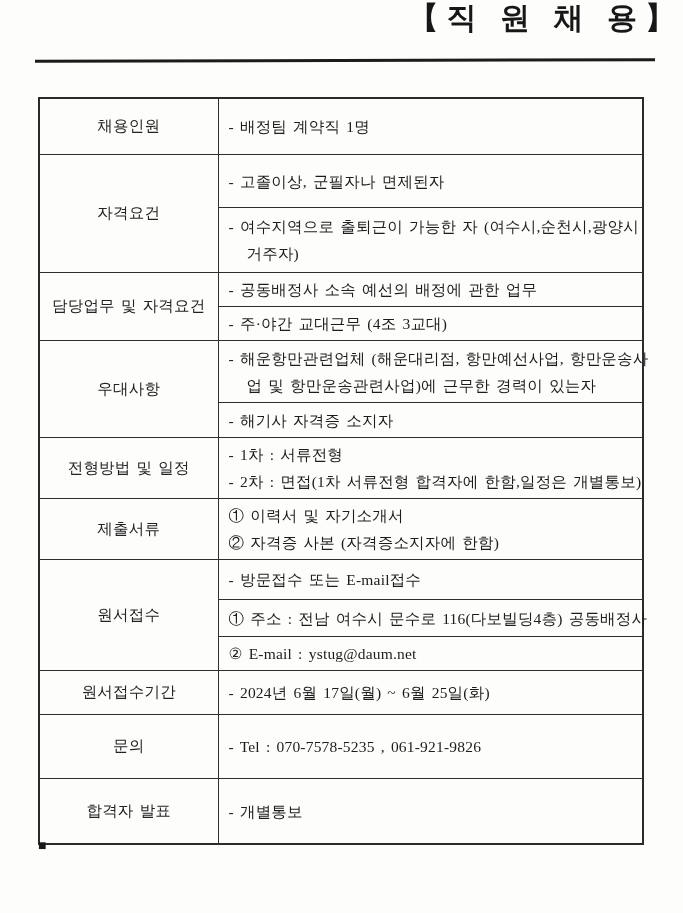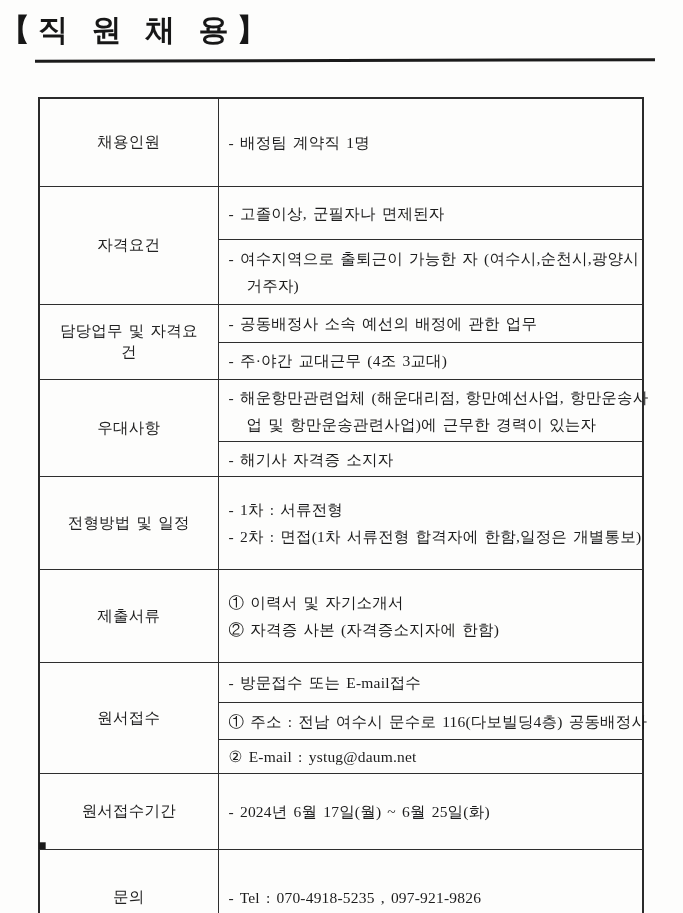--- a/index.html
+++ b/index.html
@@ -8,22 +8,22 @@
     position: relative;
     width: 683px;
     height: 913px;
     background: #fdfdfc;
     font-family: "Liberation Serif", "DejaVu Serif", serif;
     color: #1c1c1c;
     overflow: hidden;
   }
   .title {
     margin: 0;
-    padding-top: 12px;
-    text-align: left;
+    padding-top: 0;
+    text-align: right;
     font-size: 30px;
     font-weight: bold;
     letter-spacing: 8px;
     line-height: 36px;
     color: #171717;
   }
   .rule {
     position: absolute;
     left: 35px;
     top: 59px;
@@ -40,21 +40,21 @@
     border-collapse: collapse;
     table-layout: fixed;
     border: 2px solid #2b2b2b;
   }
   td {
     border: 1px solid #2e2e2e;
     font-size: 15.5px;
     letter-spacing: 0.2px;
     word-spacing: 2px;
     vertical-align: middle;
-    padding: 16px;
+    padding: 0;
   }
   td.label {
     text-align: center;
     color: #222;
   }
   td.val { padding: 3px 6px 3px 10px; }
   .line {
     white-space: nowrap;
     line-height: 27px;
   }
@@ -190,21 +190,21 @@
       <tr>
         <td class="label h43">원서접수기간</td>
         <td class="val">
           <div class="line">- 2024년 6월 17일(월) ~ 6월 25일(화)</div>
         </td>
       </tr>
 
       <tr>
         <td class="label h63">문의</td>
         <td class="val">
-          <div class="line">- Tel : 070-4918-5235 , 097-921-9826</div>
+          <div class="line">- Tel : 070-7578-5235 , 061-921-9826</div>
         </td>
       </tr>
 
       <tr>
         <td class="label h64">합격자 발표</td>
         <td class="val">
           <div class="line">- 개별통보</div>
         </td>
       </tr>
 

